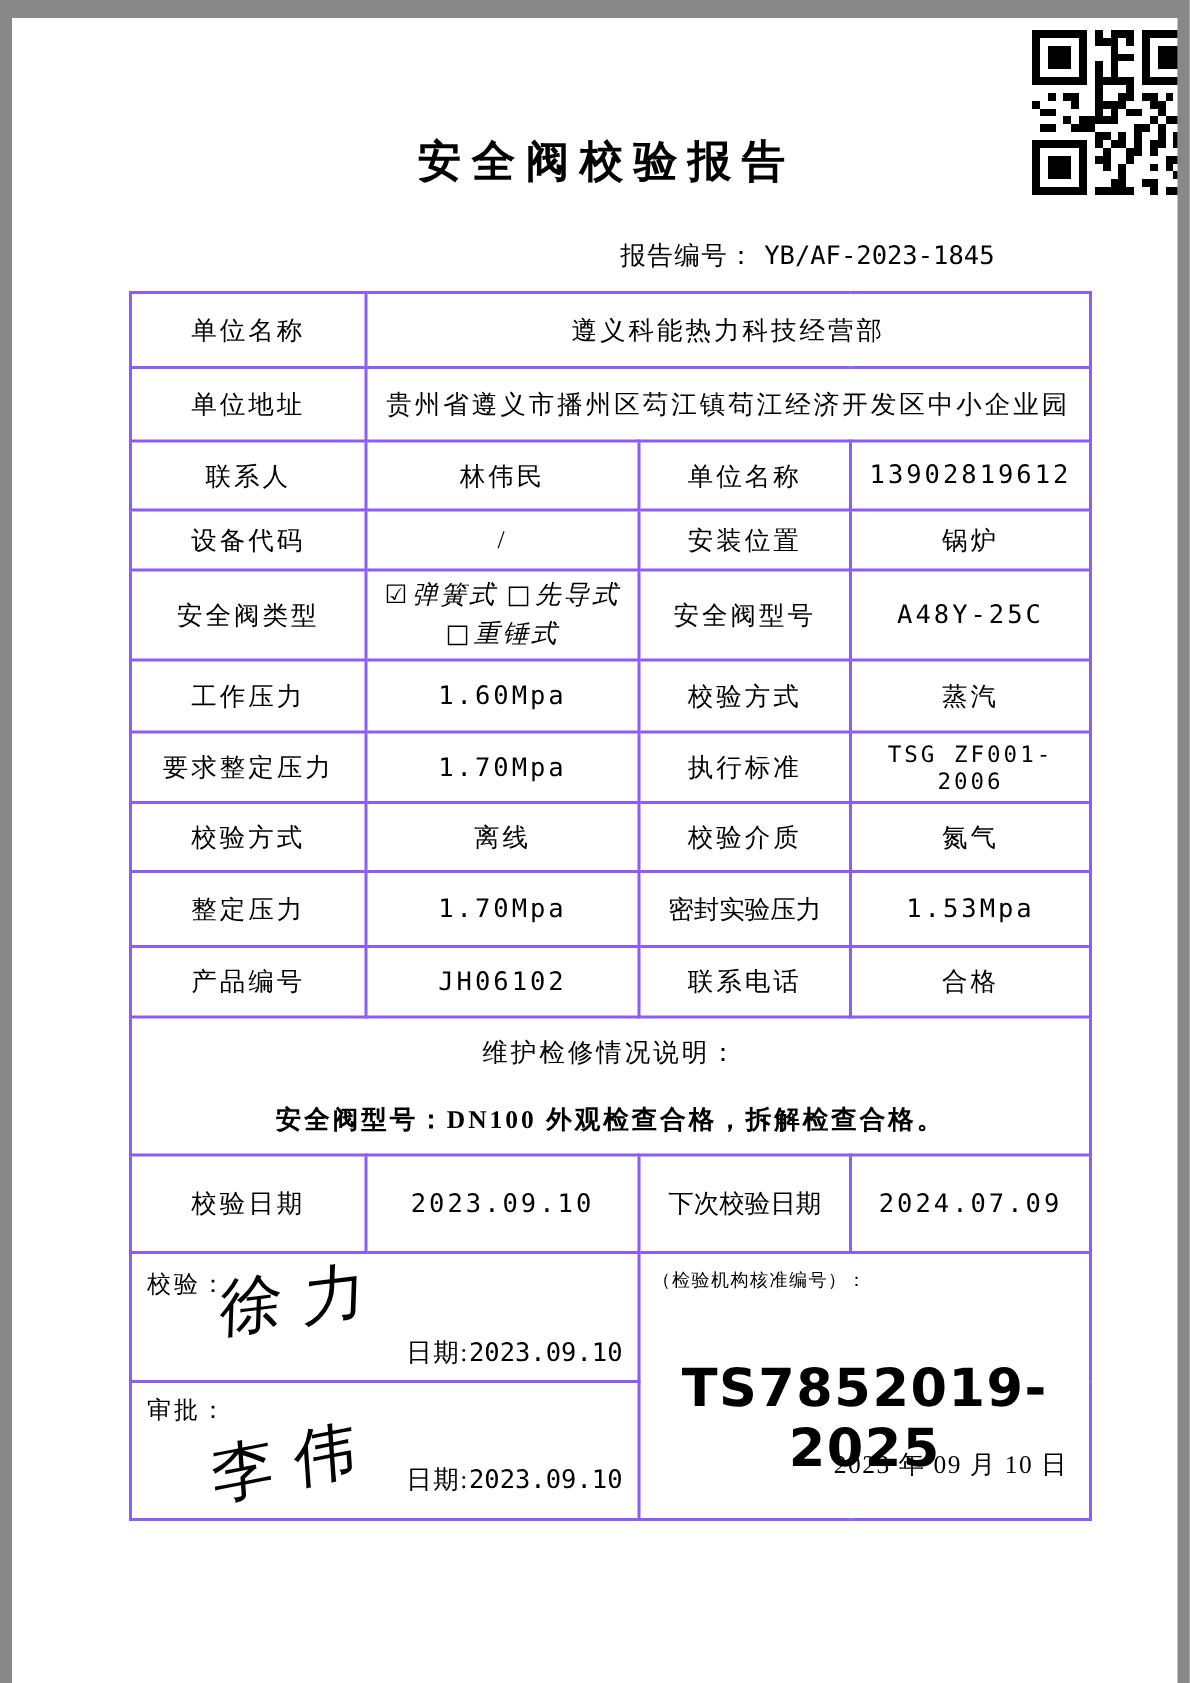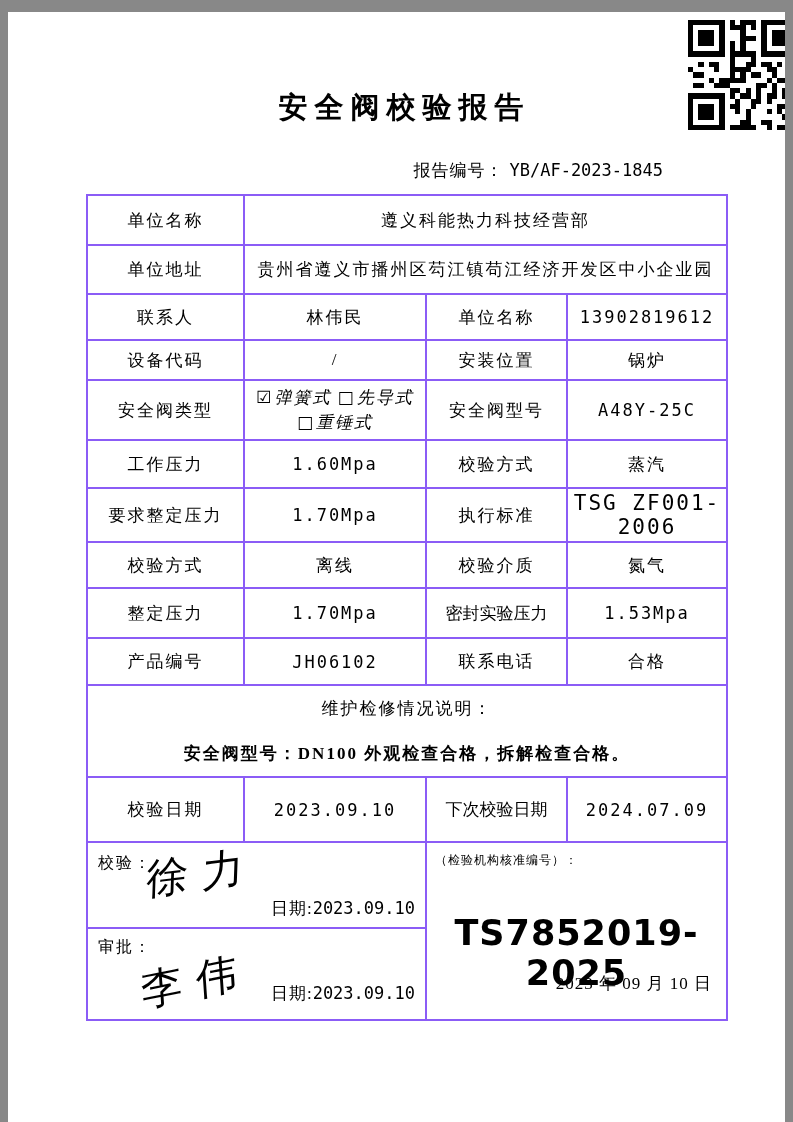--- a/index.html
+++ b/index.html
@@ -245,21 +245,21 @@
       <tr style="height:48px">
         <td>工作压力</td>
         <td class="mono">1.60Mpa</td>
         <td>校验方式</td>
         <td>蒸汽</td>
       </tr>
       <tr style="height:47px">
         <td>要求整定压力</td>
         <td class="mono">1.70Mpa</td>
         <td>执行标准</td>
-        <td class="mono" style="font-size:21px">TSG ZF001-2006</td>
+        <td class="mono" style="font-size:15px">TSG ZF001-2006</td>
       </tr>
       <tr style="height:46px">
         <td>校验方式</td>
         <td>离线</td>
         <td>校验介质</td>
         <td>氮气</td>
       </tr>
       <tr style="height:50px">
         <td>整定压力</td>
         <td class="mono">1.70Mpa</td>

